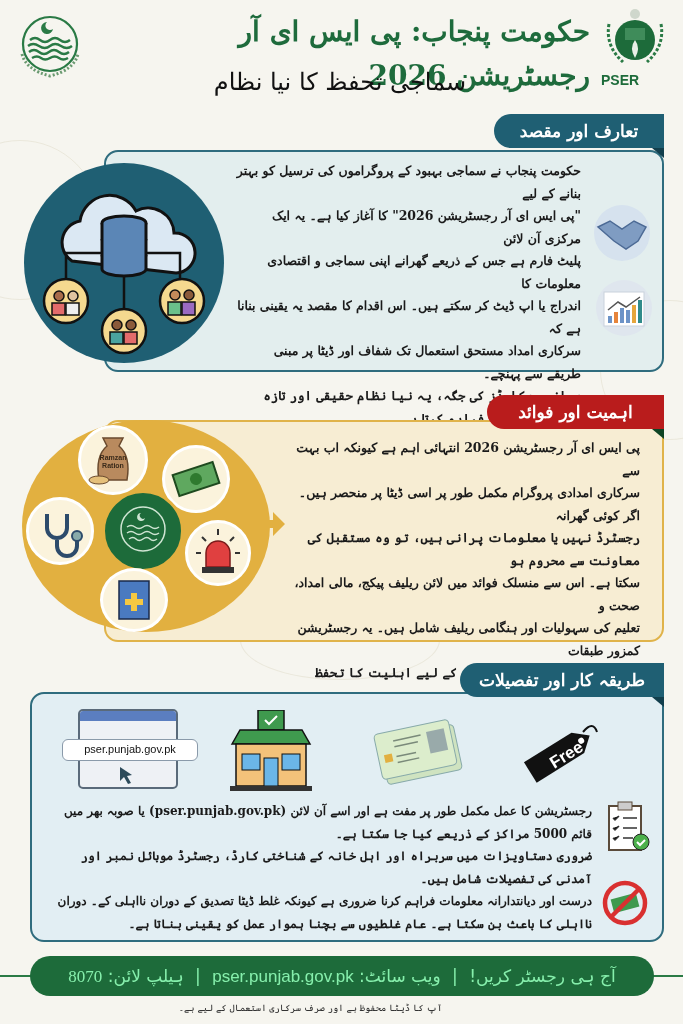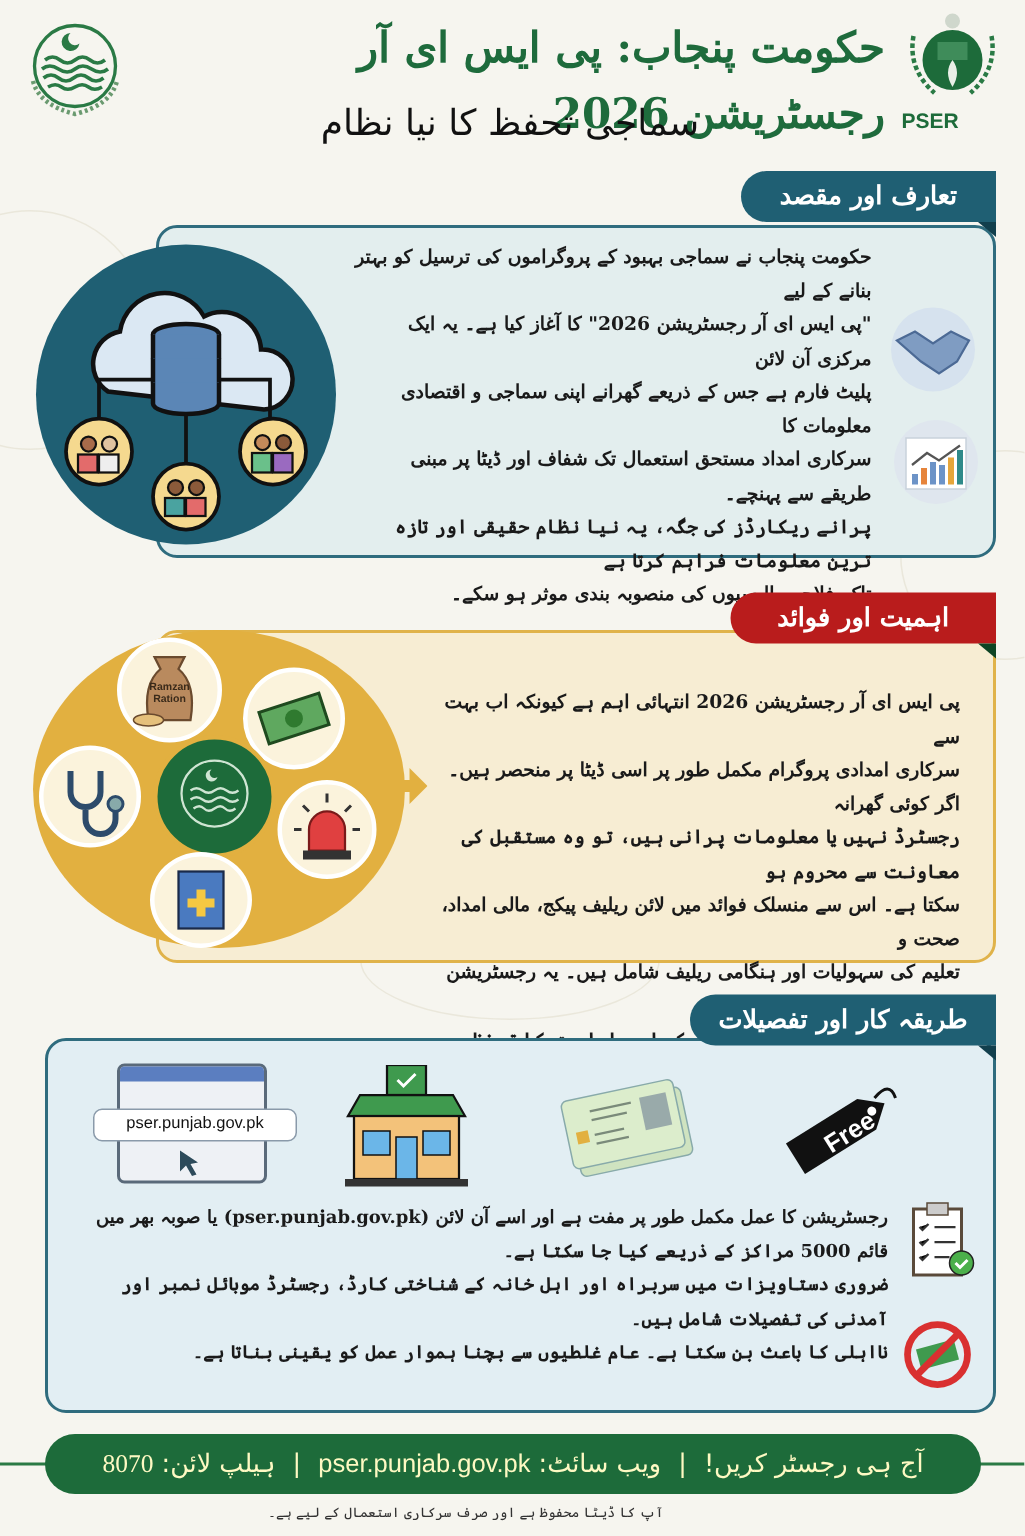--- a/index.html
+++ b/index.html
@@ -9,21 +9,21 @@
 .header{position:absolute;top:0;left:0;width:683px;height:120px}
 .logo-left{position:absolute;left:14px;top:10px;width:72px;height:72px}
 .logo-right{position:absolute;left:601px;top:6px;width:68px;height:84px}
 .title1{position:absolute;left:100px;top:10px;width:490px;text-align:right;font-family:"DejaVu Serif",serif;font-size:28px;font-weight:bold;color:#1e6b3c;direction:rtl;line-height:44px}
 .title2{position:absolute;left:150px;top:62px;width:380px;text-align:center;font-family:"DejaVu Serif",serif;font-size:24px;font-weight:normal;color:#111;direction:rtl;line-height:40px}
 .tab{position:absolute;color:#fff;font-family:"DejaVu Serif",serif;font-weight:bold;font-size:17px;direction:rtl;text-align:center;line-height:34px;border-radius:18px 0 0 18px;height:34px}
 .tab-fold{position:absolute;width:0;height:0;border-left:12px solid transparent}
 .panel{position:absolute;border-radius:14px;border:2px solid}
 .ptext{position:absolute;direction:rtl;text-align:right;font-family:"DejaVu Serif",serif;font-size:12.5px;line-height:22.5px;color:#1a1a1a;font-weight:bold}
 .circ{position:absolute;border-radius:50%}
-.footer-bar{position:absolute;left:30px;top:956px;width:624px;height:40px;background:#1d6b3a;border-radius:20px;color:#fef9c3;font-size:17px;line-height:40px;text-align:center;direction:rtl;font-family:"DejaVu Sans",sans-serif}
+.footer-bar{position:absolute;left:30px;top:956px;width:624px;height:40px;background:#1d6b3a;border-radius:20px;color:#86efac;font-size:17px;line-height:40px;text-align:center;direction:rtl;font-family:"DejaVu Sans",sans-serif}
 .footer-line{position:absolute;top:975px;height:2px;background:#2a7a45}
 .footnote{position:absolute;left:0;top:1003px;width:621px;text-align:center;font-size:9px;color:#333;direction:rtl;font-family:"DejaVu Serif",serif}
 </style>
 </head>
 <body>
 
 <div class="bg-swirl" style="left:-60px;top:140px;width:160px;height:160px"></div>
 <div class="bg-swirl" style="left:600px;top:300px;width:140px;height:140px"></div>
 <div class="bg-swirl" style="left:240px;top:600px;width:200px;height:80px"></div>
 
@@ -91,20 +91,21 @@
       <circle cx="165" cy="132" r="5" fill="#8b5a3a"></circle>
         <rect x="158" y="139" width="13" height="13" fill="#9a6ac0"></rect>
     </g>
   </svg>
 </div>
 
 <div class="ptext" style="left:236px;top:160px;width:345px">
   <div>حکومت پنجاب نے سماجی بہبود کے پروگراموں کی ترسیل کو بہتر بنانے کے لیے</div>
   <div>"پی ایس ای آر رجسٹریشن 2026" کا آغاز کیا ہے۔ یہ ایک مرکزی آن لائن</div>
   <div>پلیٹ فارم ہے جس کے ذریعے گھرانے اپنی سماجی و اقتصادی معلومات کا</div>
+  <div>اندراج یا اپ ڈیٹ کر سکتے ہیں۔ اس اقدام کا مقصد یہ یقینی بنانا ہے کہ</div>
   <div>سرکاری امداد مستحق استعمال تک شفاف اور ڈیٹا پر مبنی طریقے سے پہنچے۔</div>
   <div>پرانے ریکارڈز کی جگہ، یہ نیا نظام حقیقی اور تازہ ترین معلومات فراہم کرتا ہے</div>
   <div>تاکہ فلاحی پالیسیوں کی منصوبہ بندی موثر ہو سکے۔</div>
 </div>
 
 <div class="circ" style="left:594px;top:205px;width:56px;height:56px;background:#d6e2ee">
   <svg width="56" height="56" viewBox="0 0 56 56">
       <path d="M4 22l12-6 12 8 12-8 12 6-8 14-12 8-12-8z" fill="#7f9cc2" stroke="#4c6a95" stroke-width="1.5"></path>
     </svg>
 </div>
@@ -172,21 +173,21 @@
       </g>
     </svg>
 </div>
 <div class="circ" style="left:100px;top:568px;width:68px;height:64px;background:#fbf3dc;border:3px solid #fff">
   <svg width="62" height="58" viewBox="0 0 62 58">
       <rect x="16" y="10" width="30" height="38" fill="#4a7ac0" stroke="#1a2a4a" stroke-width="1.5"></rect>
       <path d="M28 22h6v6h6v6h-6v6h-6v-6h-6v-6h6z" fill="#f5c842"></path>
     </svg>
 </div>
 
-<div class="ptext" style="left:292px;top:457px;width:348px">
+<div class="ptext" style="left:292px;top:437px;width:348px">
   <div>پی ایس ای آر رجسٹریشن 2026 انتہائی اہم ہے کیونکہ اب بہت سے</div>
   <div>سرکاری امدادی پروگرام مکمل طور پر اسی ڈیٹا پر منحصر ہیں۔ اگر کوئی گھرانہ</div>
   <div>رجسٹرڈ نہیں یا معلومات پرانی ہیں، تو وہ مستقبل کی معاونت سے محروم ہو</div>
   <div>سکتا ہے۔ اس سے منسلک فوائد میں لائن ریلیف پیکج، مالی امداد، صحت و</div>
   <div>تعلیم کی سہولیات اور ہنگامی ریلیف شامل ہیں۔ یہ رجسٹریشن کمزور طبقات</div>
   <div>کے لیے ڈیزائن کردہ اسکیموں کے لیے اہلیت کا تحفظ کرتی ہے۔</div>
 </div>
 
 <div class="panel" style="left:30px;top:692px;width:634px;height:250px;background:#e2eef3;border-color:#2f6c7e"></div>
 <div class="tab" style="left:460px;top:663px;width:204px;background:#1f5f73">طریقہ کار اور تفصیلات</div>
@@ -230,20 +231,21 @@
     </g>
     <path d="M68 20q10-12 14 0" fill="none" stroke="#111" stroke-width="2"></path>
     <text x="36" y="58" font-size="17" font-weight="bold" fill="#fff" font-family="Liberation Sans, sans-serif" transform="rotate(-32 36 52)">Free</text>
   </svg>
 </div>
 
 <div class="ptext" style="left:42px;top:800px;width:550px;font-size:12px">
   <div>رجسٹریشن کا عمل مکمل طور پر مفت ہے اور اسے آن لائن (pser.punjab.gov.pk) یا صوبہ بھر میں</div>
   <div>قائم 5000 مراکز کے ذریعے کیا جا سکتا ہے۔</div>
   <div>ضروری دستاویزات میں سربراہ اور اہل خانہ کے شناختی کارڈ، رجسٹرڈ موبائل نمبر اور آمدنی کی تفصیلات شامل ہیں۔</div>
+  <div>درست اور دیانتدارانہ معلومات فراہم کرنا ضروری ہے کیونکہ غلط ڈیٹا تصدیق کے دوران نااہلی کے۔ دوران</div>
   <div>نااہلی کا باعث بن سکتا ہے۔ عام غلطیوں سے بچنا ہموار عمل کو یقینی بناتا ہے۔</div>
 </div>
 
 <div style="position:absolute;left:603px;top:800px;width:50px;height:56px">
   <svg width="50" height="56" viewBox="0 0 50 56">
     <rect x="6" y="6" width="32" height="44" fill="#fff" stroke="#5a4a3a" stroke-width="2"></rect>
     <rect x="15" y="2" width="14" height="8" fill="#ccc" stroke="#5a4a3a"></rect>
     <g stroke="#333" stroke-width="1.5">
         <path d="M10 18l2 2 4-4M20 18h14M10 28l2 2 4-4M20 28h14M10 38l2 2 4-4M20 38h10"></path>
       </g>

